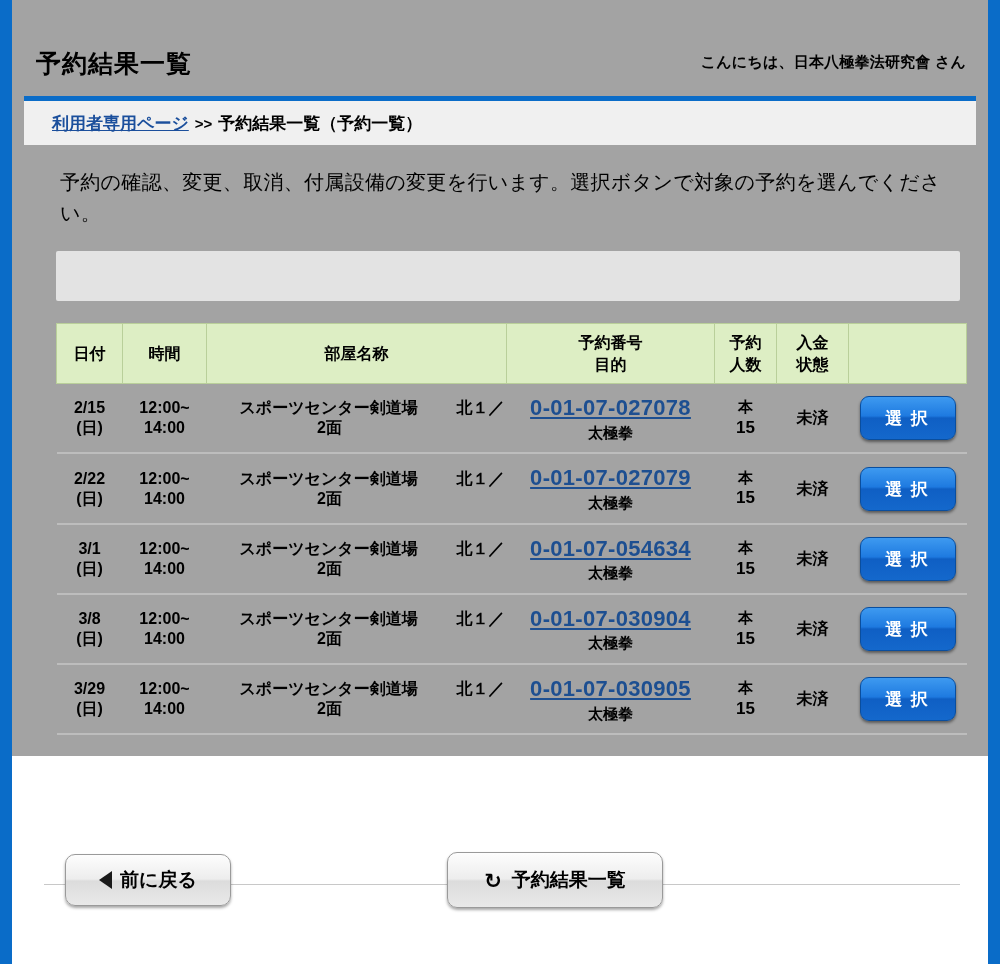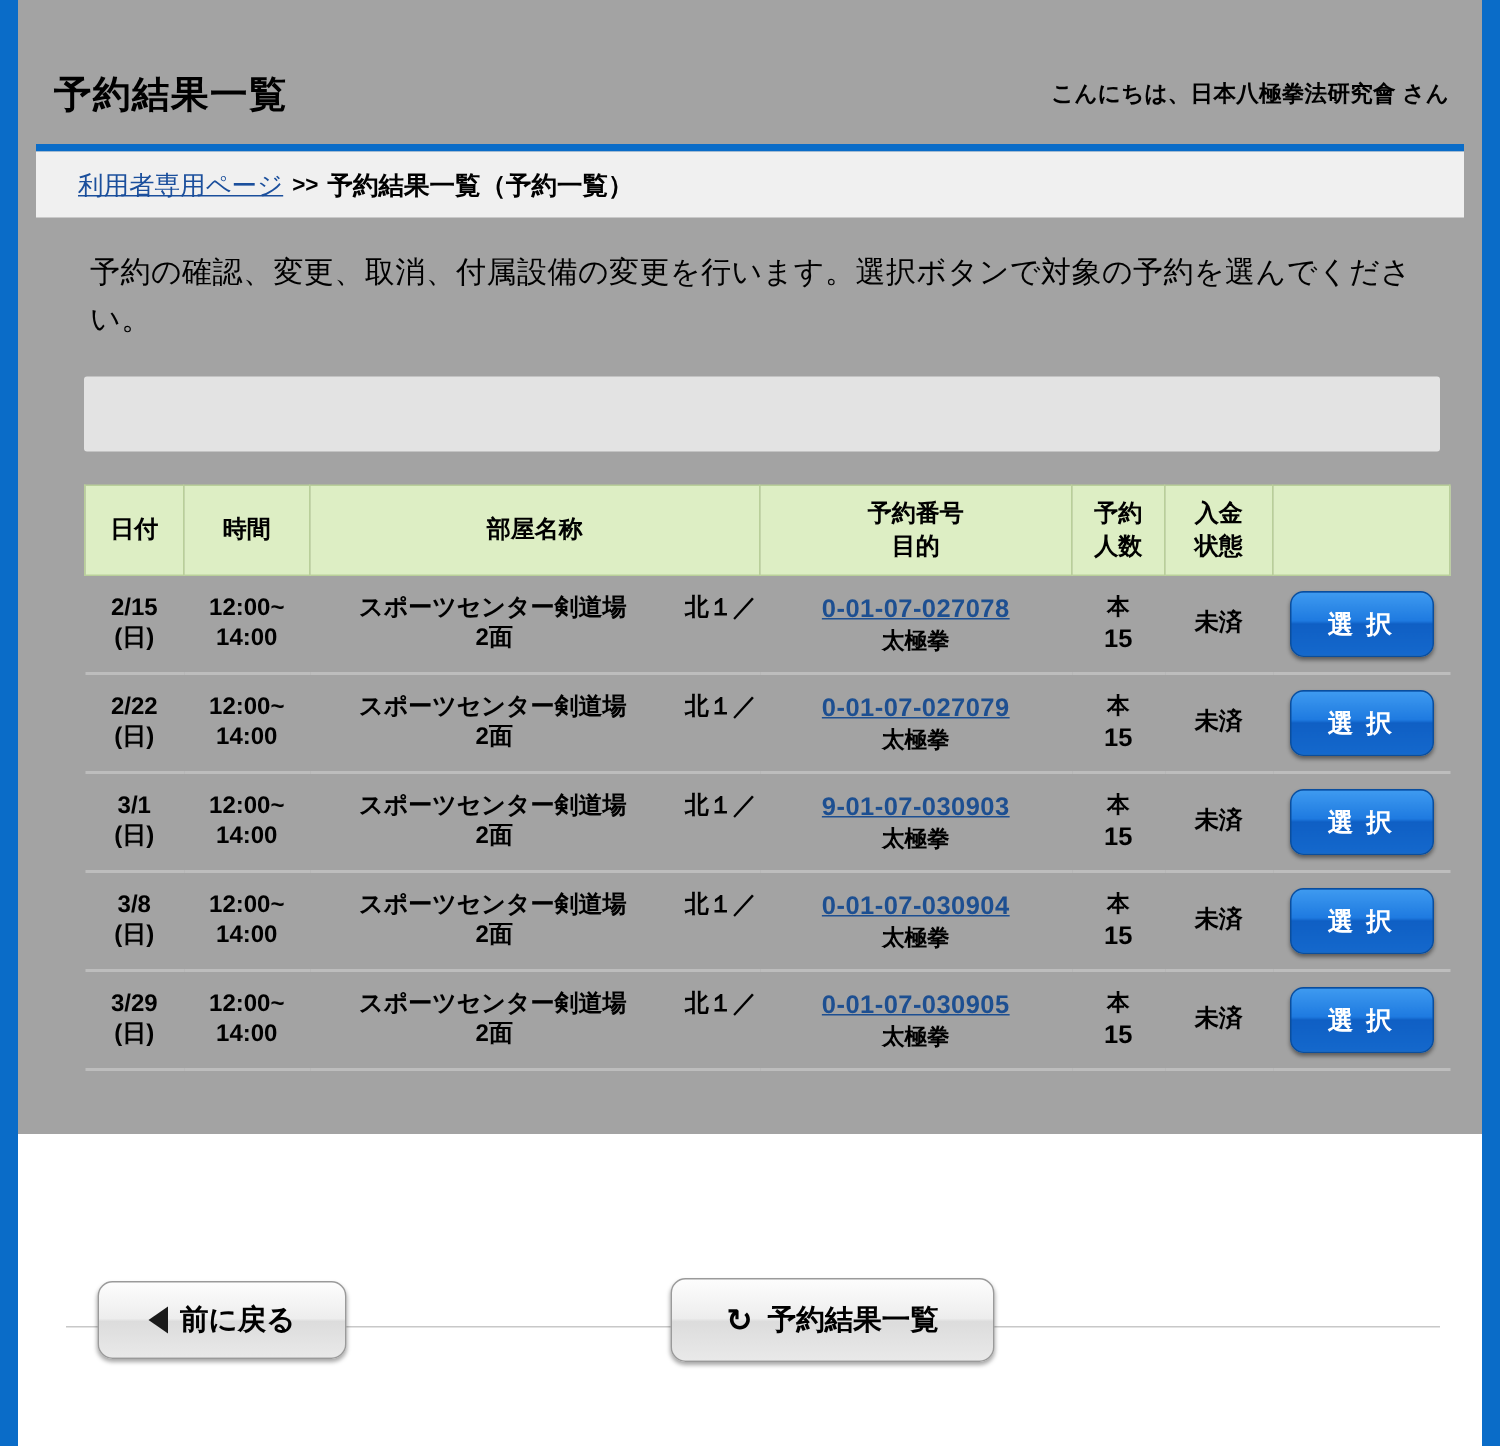--- a/index.html
+++ b/index.html
@@ -66,21 +66,21 @@
     height: 44px;
     display: flex;
     align-items: center;
     padding-left: 28px;
     box-sizing: border-box;
     font-size: 17px;
   }
   .breadcrumb a {
     color: #1b4f9c;
     text-decoration: underline;
-    font-weight: normal;
+    font-weight: bold;
   }
   .breadcrumb .sep {
     margin: 0 6px;
     font-weight: bold;
     font-size: 15px;
   }
   .breadcrumb .current {
     font-weight: bold;
     color: #000;
   }
@@ -155,21 +155,21 @@
     white-space: nowrap;
     padding-left: 10px;
   }
   .room-second {
     text-align: center;
     padding-right: 56px;
   }
   .resno a {
     color: #1d4f91;
     text-decoration: underline;
-    font-size: 17px;
+    font-size: 22px;
     font-weight: bold;
     letter-spacing: 0.3px;
   }
   .resno .purpose {
     display: block;
     font-size: 15px;
     font-weight: bold;
     color: #000;
     margin-top: 2px;
   }
@@ -369,21 +369,21 @@
                 <div>12:00~</div>
                 <div>14:00</div>
               </td>
               <td class="cell-room">
                 <div class="room-line">
                   <span class="room-name">スポーツセンター剣道場</span>
                   <span class="room-sub">北１／</span>
                 </div>
                 <div class="room-second">2面</div>
               </td>
-              <td class="resno"><a href="#">9-01-07-030903</a><span class="purpose">太極拳</span></td>
+              <td class="resno"><a href="#">0-01-07-054634</a><span class="purpose">太極拳</span></td>
               <td class="ppl">
                 <span class="unit">本</span>
                 <span class="num">15</span>
               </td>
               <td><span>未済</span></td>
               <td><span class="select-btn">選 択</span></td>
             </tr>
             <tr>
               <td>
                 <div>3/8</div>

